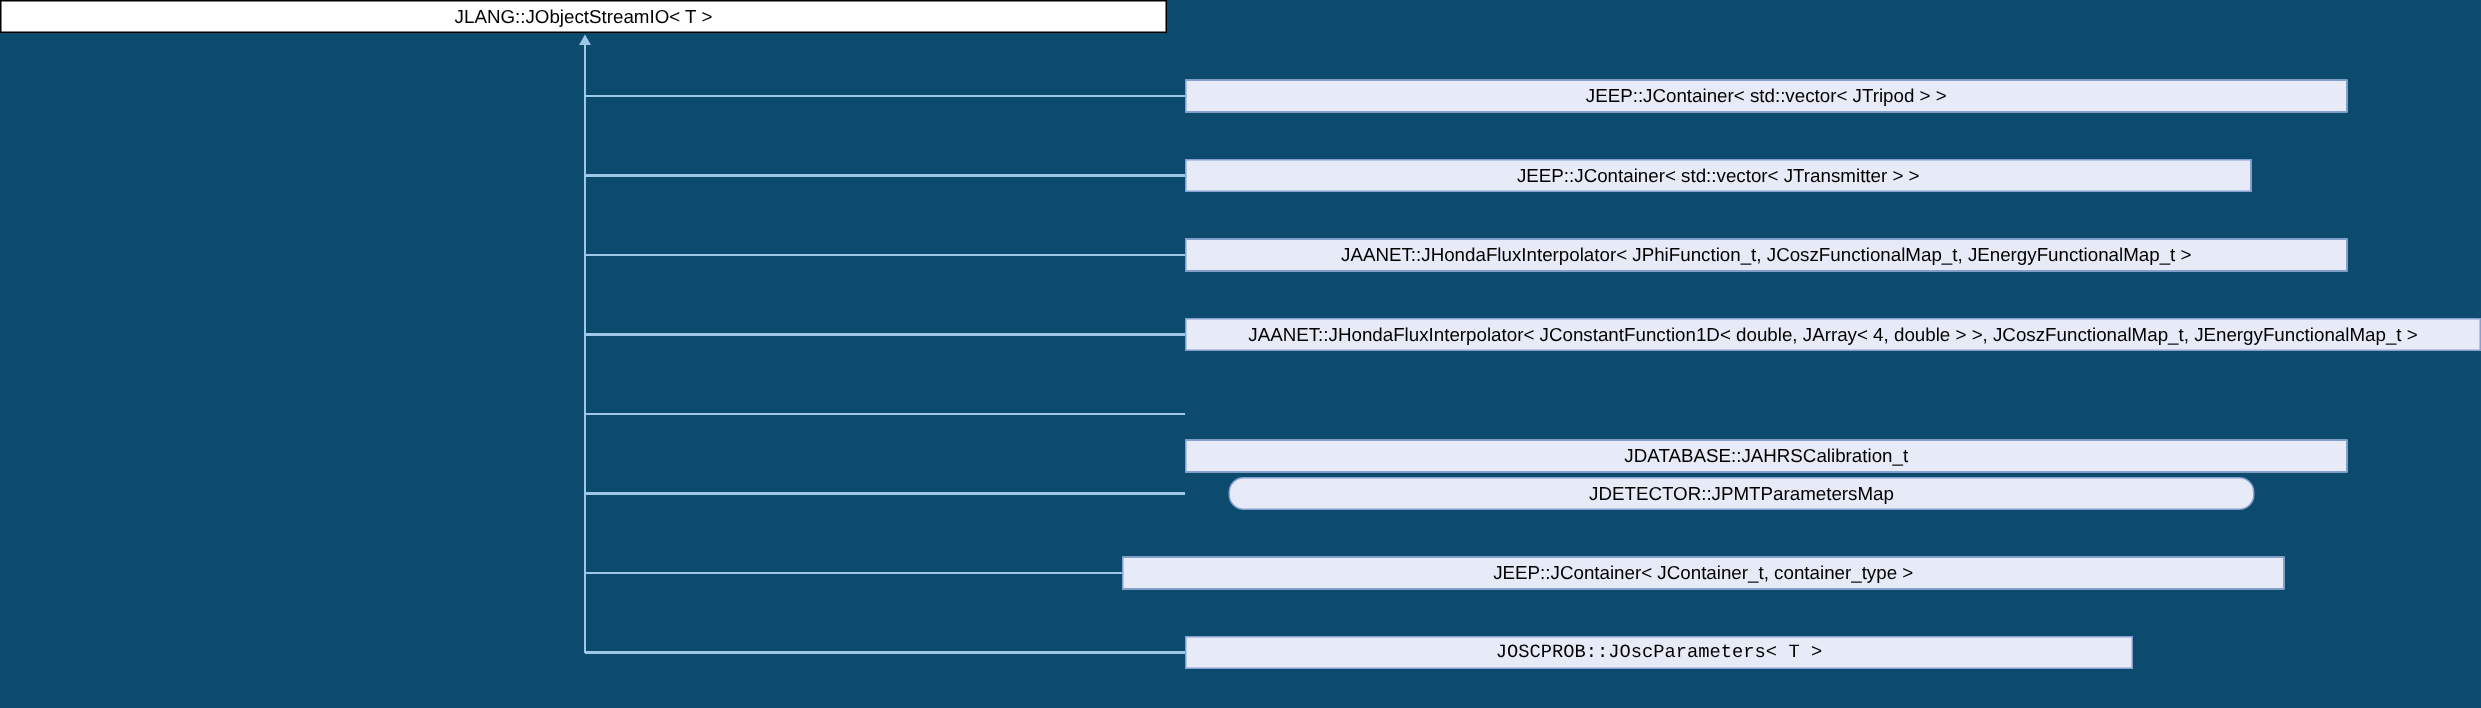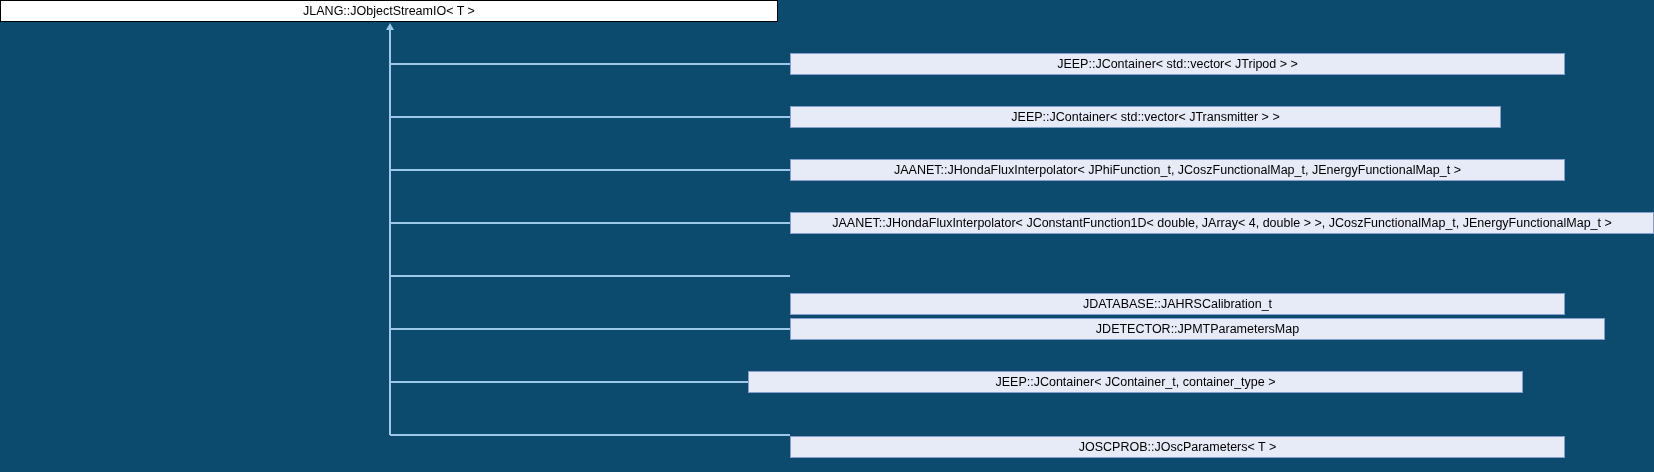--- a/index.html
+++ b/index.html
@@ -91,24 +91,24 @@
       </div>
       <div class="node-derived" style="left: 790px; top: 159px; width: 775px; height: 22px; align-items: center;">
         <span class="node-label">JAANET::JHondaFluxInterpolator&lt; JPhiFunction_t, JCoszFunctionalMap_t, JEnergyFunctionalMap_t &gt;</span>
       </div>
       <div class="node-derived" style="left: 790px; top: 212px; width: 864px; height: 22px;">
         <span class="node-label">JAANET::JHondaFluxInterpolator&lt; JConstantFunction1D&lt; double, JArray&lt; 4, double &gt; &gt;, JCoszFunctionalMap_t, JEnergyFunctionalMap_t &gt;</span>
       </div>
       <div class="node-derived" style="left: 790px; top: 265px; width: 775px; height: 22px; margin-top: 28px;">
         <span class="node-label">JDATABASE::JAHRSCalibration_t</span>
       </div>
-      <div class="node-derived" style="left: 790px; top: 318px; width: 815px; height: 22px;">
+      <div class="node-derived" style="left: 819px; top: 318px; width: 684px; height: 22px; border-radius: 10px;">
         <span class="node-label">JDETECTOR::JPMTParametersMap</span>
       </div>
       <div class="node-derived" style="left: 748px; top: 371px; width: 775px; height: 22px;">
         <span class="node-label">JEEP::JContainer&lt; JContainer_t, container_type &gt;</span>
       </div>
-      <div class="node-derived" style="left: 790px; top: 436px; width: 775px; height: 22px;">
+      <div class="node-derived" style="left: 790px; top: 424px; width: 632px; height: 22px; font-family: Liberation Mono, monospace;">
         <span class="node-label">JOSCPROB::JOscParameters&lt; T &gt;</span>
       </div>
     </div>
 
 </div>
 
 </body></html>

